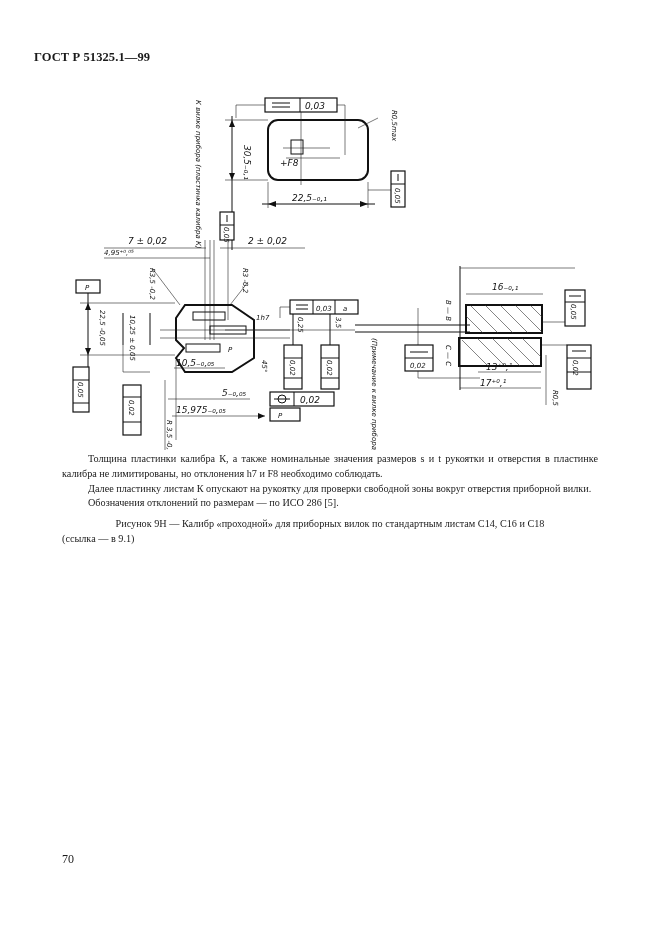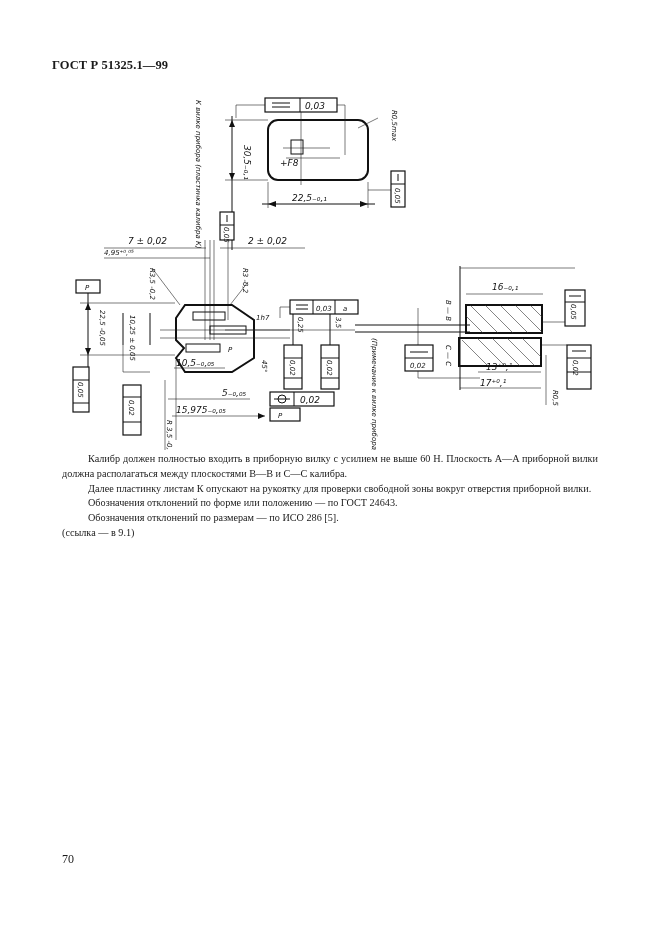--- a/index.html
+++ b/index.html
@@ -1,18 +1,18 @@
 <!DOCTYPE html>
 <html><head>
   <meta charset="utf-8">
   <style>
     html, body { margin: 0; padding: 0; background: #ffffff; }
     body { width: 661px; height: 936px; position: relative; overflow: hidden;
            font-family: "Liberation Serif", "DejaVu Serif", serif; color: #1a1a1a; }
-    .header { position: absolute; left: 34px; top: 58px; font-size: 12.5px; font-weight: bold; letter-spacing: 0.1px; margin-left: 18px; }
+    .header { position: absolute; left: 34px; top: 50px; font-size: 12.5px; font-weight: bold; letter-spacing: 0.1px; }
     .figure { position: absolute; left: 0; top: 90px; width: 661px; height: 360px; }
     .figure svg { width: 661px; height: 360px; }
     .body-text { position: absolute; left: 62px; top: 452px; width: 536px; font-size: 10.2px; line-height: 14.8px; }
     .body-text p { margin: 0; text-indent: 26px; text-align: justify; }
     .body-text p.first { text-indent: 26px; }
     .caption { margin-top: 6px !important; text-align: center !important; text-indent: 0 !important; }
     .caption-line2 { text-align: center; text-indent: 0 !important; }
     .page-num { position: absolute; left: 62px; top: 852px; font-size: 12px; }
     .dim { font-family: "DejaVu Sans", sans-serif; font-style: italic; font-size: 9px; fill: #111; }
     .dims { font-family: "DejaVu Sans", sans-serif; font-style: italic; font-size: 7px; fill: #111; }
@@ -226,20 +226,20 @@
       <line x1="567" y1="358" x2="591" y2="358" class="ln"></line>
       <line x1="567" y1="372" x2="591" y2="372" class="ln"></line>
       <line x1="572" y1="351" x2="586" y2="351" class="ln"></line>
       <text transform="translate(573,360) rotate(90)" class="dims">0,02</text>
       <line x1="542" y1="345" x2="567" y2="345" class="thin"></line>
     </g>
   </svg>
 </div>
 
 <div class="body-text">
-  <p>Калибр должен полностью входить в приборную вилку с усилием не выше 60 Н. Плоскость A—A приборной вилки должна располагаться между плоскостями B—B и C—C калибра.</p>
+  <p>Толщина пластинки калибра К, а также номинальные значения размеров s и t рукоятки и отверстия в пластинке калибра не лимитированы, но отклонения h7 и F8 необходимо соблюдать.</p>
   <p>Далее пластинку листам К опускают на рукоятку для проверки свободной зоны вокруг отверстия приборной вилки.</p>
-  <p>Обозначения отклонений по форме или положению — по ГОСТ 24643.</p>
   <p>Обозначения отклонений по размерам — по ИСО 286 [5].</p>
+  <p class="caption">Рисунок 9Н — Калибр «проходной» для приборных вилок по стандартным листам С14, С16 и С18</p>
   <p class="caption-line2">(ссылка — в 9.1)</p>
 </div>
 
 <div class="page-num">70</div>
 
 </body></html>

